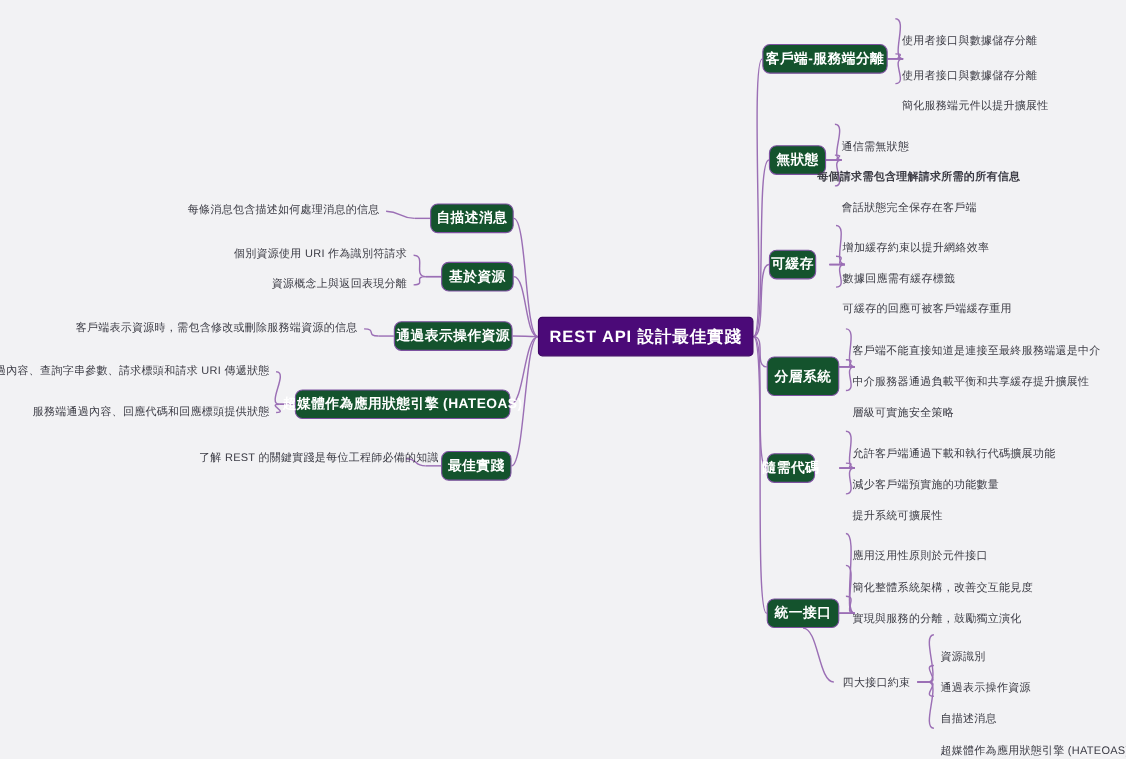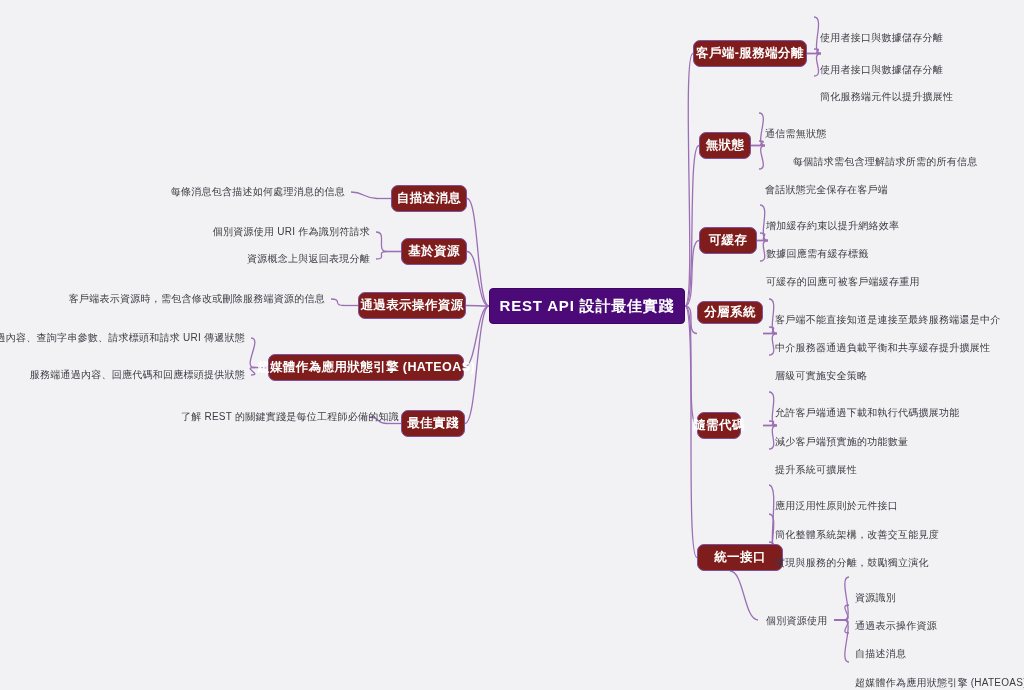--- a/index.html
+++ b/index.html
@@ -36,21 +36,21 @@
   .node.root {
     background: #4b0a78;
     border: 1px solid #3d0663;
     border-radius: 4px;
     font-size: 15px;
     font-weight: bold;
     height: 36px;
     letter-spacing: 0.8px;
   }
   .node.branch {
-    background: #7f1d1d;
+    background: #14532d;
     border: 1px solid #7d51a0;
     font-size: 12.5px;
     font-weight: bold;
     height: 27px;
   }
   .leaf {
     position: absolute;
     white-space: nowrap;
     font-size: 10px;
     color: #3b3b44;
@@ -144,39 +144,39 @@
       <path d="M 387 423.5 C 375 423.5, 381 417, 369 417" fill="none" stroke="#9b6fb5" stroke-width="1.3"></path>
     </svg>
   <div id="nodes">
       <div class="node root" style="left: 489px; top: 288px; width: 196px; height: 36px;">REST API 設計最佳實踐</div>
       <div class="node branch" style="left: 693px; top: 40px; width: 114px; height: 27px;">客戶端-服務端分離</div>
       <div class="leaf r" style="left: 820px; top: 11px;">使用者接口與數據儲存分離</div>
       <div class="leaf r" style="left: 820px; top: 43px;">使用者接口與數據儲存分離</div>
       <div class="leaf r" style="left: 820px; top: 70px;">簡化服務端元件以提升擴展性</div>
       <div class="node branch" style="left: 699px; top: 132px; width: 52px; height: 27px;">無狀態</div>
       <div class="leaf r" style="left: 765px; top: 107px;">通信需無狀態</div>
-      <div class="leaf r" style="left: 793px; top: 135px;">每個請求需包含理解請求所需的所有信息</div>
+      <div class="leaf r" style="left: 743px; top: 135px; font-weight: bold;">每個請求需包含理解請求所需的所有信息</div>
       <div class="leaf r" style="left: 765px; top: 163px;">會話狀態完全保存在客戶端</div>
-      <div class="node branch" style="left: 699px; top: 227px; width: 58px; height: 27px;">可緩存</div>
+      <div class="node branch" style="left: 699px; top: 227px; width: 43px; height: 27px;">可緩存</div>
       <div class="leaf r" style="left: 766px; top: 199px;">增加緩存約束以提升網絡效率</div>
       <div class="leaf r" style="left: 766px; top: 227px;">數據回應需有緩存標籤</div>
       <div class="leaf r" style="left: 766px; top: 255px;">可緩存的回應可被客戶端緩存重用</div>
-      <div class="node branch" style="left: 697px; top: 301px; width: 66px; height: 23px;">分層系統</div>
+      <div class="node branch" style="left: 697px; top: 324px; width: 66px; height: 36px;">分層系統</div>
       <div class="leaf r" style="left: 775px; top: 293px;">客戶端不能直接知道是連接至最終服務端還是中介</div>
       <div class="leaf r" style="left: 775px; top: 321px;">中介服務器通過負載平衡和共享緩存提升擴展性</div>
       <div class="leaf r" style="left: 775px; top: 349px;">層級可實施安全策略</div>
       <div class="node branch" style="left: 697px; top: 412px; width: 44px; height: 27px;">隨需代碼</div>
       <div class="leaf r" style="left: 775px; top: 386px;">允許客戶端通過下載和執行代碼擴展功能</div>
       <div class="leaf r" style="left: 775px; top: 415px;">減少客戶端預實施的功能數量</div>
       <div class="leaf r" style="left: 775px; top: 443px;">提升系統可擴展性</div>
-      <div class="node branch" style="left: 697px; top: 544px; width: 86px; height: 27px;">統一接口</div>
+      <div class="node branch" style="left: 697px; top: 544px; width: 66px; height: 27px;">統一接口</div>
       <div class="leaf r" style="left: 775px; top: 479px;">應用泛用性原則於元件接口</div>
       <div class="leaf r" style="left: 775px; top: 508px;">簡化整體系統架構，改善交互能見度</div>
       <div class="leaf r" style="left: 775px; top: 536px;">實現與服務的分離，鼓勵獨立演化</div>
-      <div class="sub-label" style="left: 766px; top: 614px;">個別資源使用</div>
+      <div class="sub-label" style="left: 766px; top: 614px;">四大接口約束</div>
       <div class="leaf r" style="left: 855px; top: 571px;">資源識別</div>
       <div class="leaf r" style="left: 855px; top: 599px;">通過表示操作資源</div>
       <div class="leaf r" style="left: 855px; top: 627px;">自描述消息</div>
       <div class="leaf r" style="left: 855px; top: 656px;">超媒體作為應用狀態引擎 (HATEOAS)</div>
       <div class="node branch" style="left: 391px; top: 185px; width: 76px; height: 27px;">自描述消息</div>
       <div class="leaf l" style="left: 345px; top: 186px;">每條消息包含描述如何處理消息的信息</div>
       <div class="node branch" style="left: 401px; top: 238px; width: 66px; height: 27px;">基於資源</div>
       <div class="leaf l" style="left: 370px; top: 226px;">個別資源使用 URI 作為識別符請求</div>
       <div class="leaf l" style="left: 370px; top: 253px;">資源概念上與返回表現分離</div>
       <div class="node branch" style="left: 358px; top: 292px; width: 108px; height: 27px;">通過表示操作資源</div>

